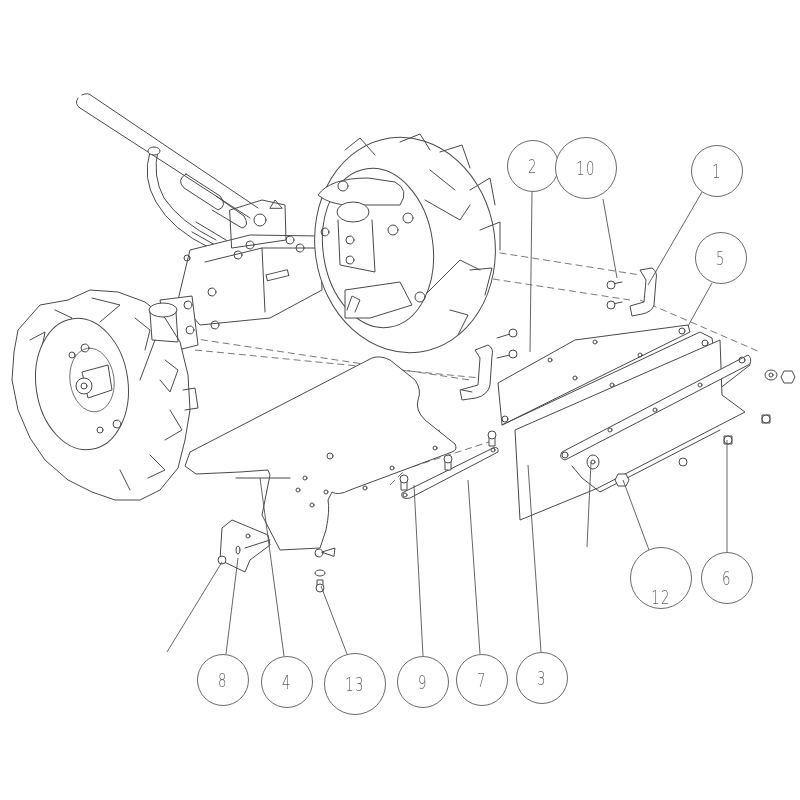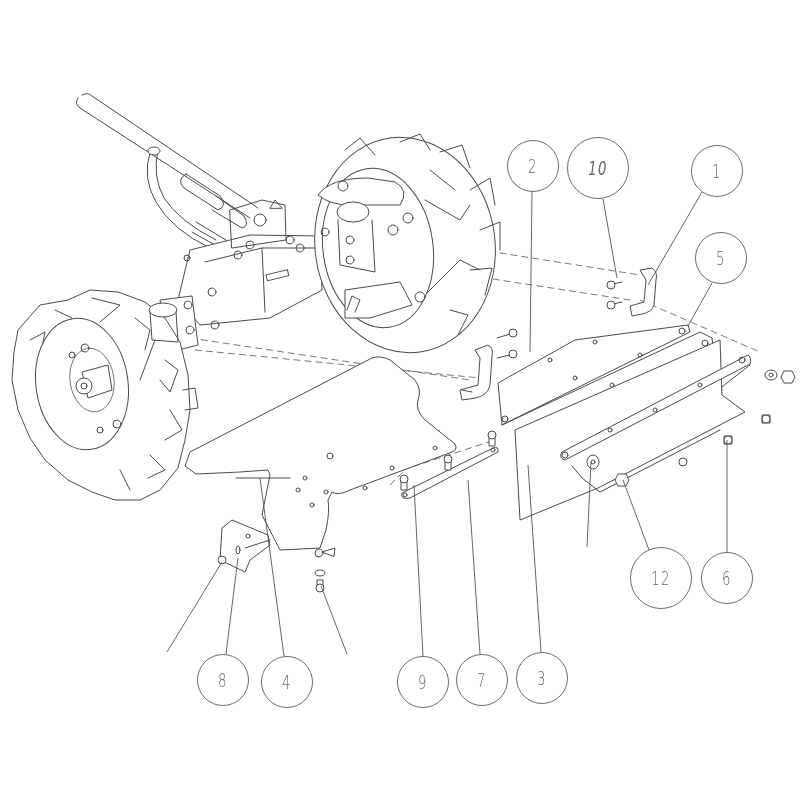--- a/index.html
+++ b/index.html
@@ -231,41 +231,44 @@
     <line class="leader" x1="347" y1="654" x2="321" y2="586"></line>
     <line class="leader" x1="423" y1="656" x2="414" y2="485"></line>
     <line class="leader" x1="480" y1="654" x2="468" y2="480"></line>
     <line class="leader" x1="541" y1="652" x2="528" y2="465"></line>
   </g>
 </svg>
 
 <div class="balloon" style="left:507px;top:140px;width:52px;height:52px;">
   <span style="font-size:19px;">2</span>
 </div>
-<div class="balloon" style="left:567px;top:137px;width:62px;height:62px;font-style:italic;">
+<div class="balloon" style="left:555px;top:137px;width:62px;height:62px;">
   <span style="font-size:19px;">10</span>
 </div>
 <div class="balloon" style="left:691px;top:145px;width:52px;height:52px;">
   <span style="font-size:19px;">1</span>
 </div>
 <div class="balloon" style="left:695px;top:232px;width:52px;height:52px;">
   <span style="font-size:19px;">5</span>
 </div>
-<div class="balloon" style="left:630px;top:547px;width:62px;height:62px;">
+<div class="balloon" style="left:630px;top:547px;width:62px;height:62px;align-items:flex-end;">
   <span style="font-size:19px;">12</span>
 </div>
 <div class="balloon" style="left:701px;top:552px;width:52px;height:52px;">
   <span style="font-size:19px;">6</span>
 </div>
 <div class="balloon" style="left:197px;top:654px;width:52px;height:52px;">
   <span style="font-size:19px;">8</span>
 </div>
 <div class="balloon" style="left:261px;top:656px;width:52px;height:52px;">
   <span style="font-size:19px;">4</span>
 </div>
+<div class="balloon" style="left:324px;top:653px;width:62px;height:62px;">
+  <span style="font-size:19px;">13</span>
+</div>
 <div class="balloon" style="left:397px;top:656px;width:52px;height:52px;">
   <span style="font-size:19px;">9</span>
 </div>
 <div class="balloon" style="left:456px;top:654px;width:52px;height:52px;">
   <span style="font-size:19px;">7</span>
 </div>
 <div class="balloon" style="left:516px;top:652px;width:52px;height:52px;">
   <span style="font-size:19px;">3</span>
 </div>
 

